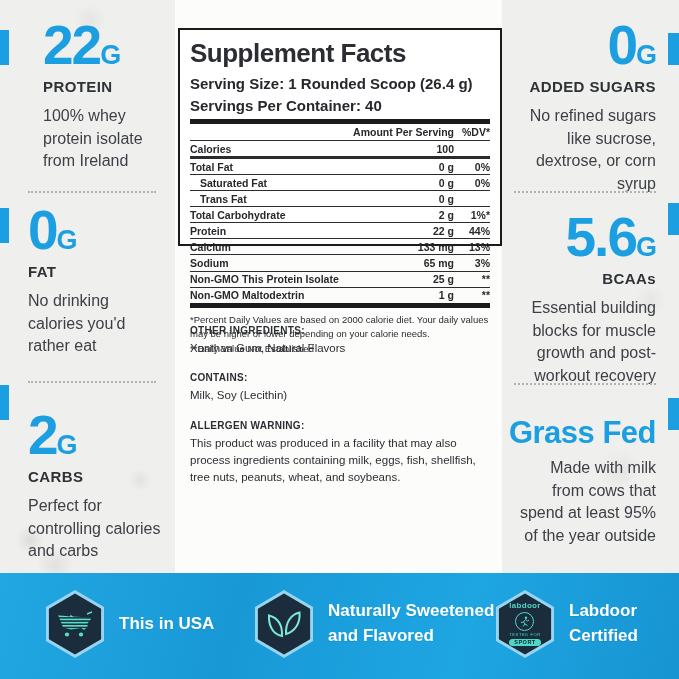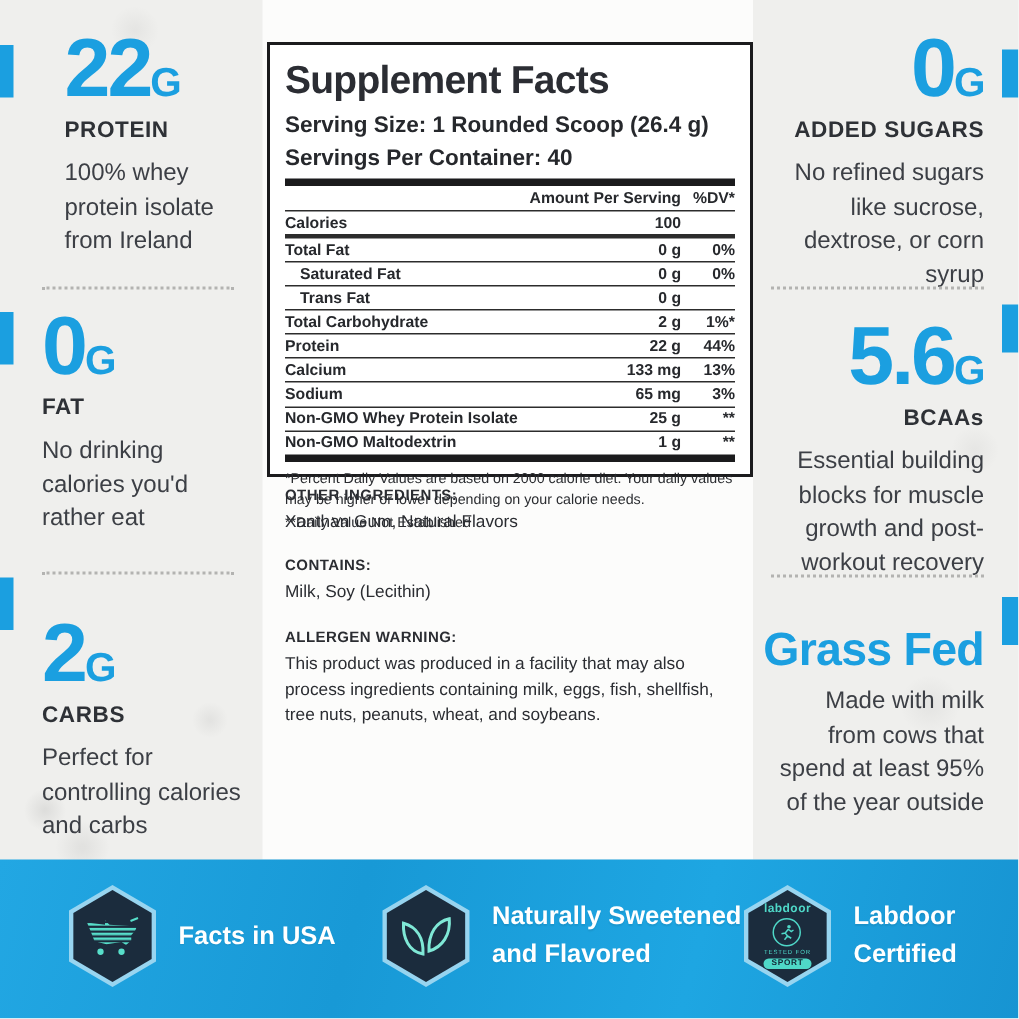--- a/index.html
+++ b/index.html
@@ -23,21 +23,21 @@
   .stat{position:absolute;width:142px;color:#33363B;}
   .stat .big{font-size:55px;font-weight:bold;color:#1B9FE0;line-height:1;letter-spacing:-2px;}
   .stat .big .sub{font-size:27px;letter-spacing:-1px;}
   .stat .lbl{margin-top:5px;font-size:15px;font-weight:bold;letter-spacing:.4px;color:#2E3136;}
   .stat .desc{margin-top:10px;font-size:16px;line-height:1.42;color:#3C3F45;white-space:pre-line;}
   .stat.rt{text-align:right;}
   .stat.grass .big{font-size:31px;letter-spacing:-.5px;}
   .stat.grass .desc{margin-top:9px;}
   .dotline{position:absolute;border-bottom:2px dotted #B3B3B1;height:0;}
   
-  .facts{position:absolute;left:178px;top:28px;width:324px;height:290px;border:2px solid #1B1B1D;
+  .facts{position:absolute;left:178px;top:28px;width:324px;height:218px;border:2px solid #1B1B1D;
          background:#FFFFFF;box-sizing:border-box;padding:6px 10px 3px 10px;color:#26282C;}
   .facts .title{font-size:26px;font-weight:bold;letter-spacing:-.5px;color:#2B2D33;margin:2px 0 6px 0;}
   .facts .serv{font-size:15px;font-weight:bold;margin:0 0 5px 0;}
   .bar{height:5px;background:#1B1B1D;}
   .hdr{display:flex;justify-content:flex-end;align-items:center;font-size:10.5px;font-weight:bold;
        padding:2px 0;border-bottom:1px solid #2C2C2C;}
   .hdr .h-amt{text-align:right;}
   .hdr .h-dv{width:36px;text-align:right;}
   .frow{display:flex;align-items:center;font-size:10.5px;font-weight:bold;padding:1.5px 0;
         border-bottom:1px solid #2C2C2C;line-height:1.15;}
@@ -178,21 +178,21 @@
         <span class="nm">Calcium</span>
         <span class="amt">133 mg</span>
         <span class="dv">13%</span>
       </div>
     <div class="frow">
         <span class="nm">Sodium</span>
         <span class="amt">65 mg</span>
         <span class="dv">3%</span>
       </div>
     <div class="frow">
-        <span class="nm">Non-GMO Whey Protein Isolate</span>
+        <span class="nm">Non-GMO This Protein Isolate</span>
         <span class="amt">25 g</span>
         <span class="dv">**</span>
       </div>
     <div class="frow last">
         <span class="nm">Non-GMO Maltodextrin</span>
         <span class="amt">1 g</span>
         <span class="dv">**</span>
       </div>
     <div class="bar"></div>
     <div class="fnote">*Percent Daily Values are based on 2000 calorie diet. Your daily values may be higher or lower depending on your calorie needs.</div>
@@ -223,21 +223,21 @@
                 <rect width="4" height="1.7" fill="#57DFCA"></rect>
               </pattern>
             </defs>
             <path d="M2,6 L14,7.5 L14,4.5 L17,7.5 L33,8.5 C35.5,8.5 35,10 34,11.5 L31.5,14.5 L31.5,18 L28,21 L25,19 L15,20.5 L7,18.5 L4.5,12 Z" fill="url(#stripes)"></path>
             <path d="M31,5 L36,3" stroke="#57DFCA" stroke-width="1.4" fill="none"></path>
             <circle cx="11" cy="25.5" r="2.1" fill="#57DFCA"></circle>
             <circle cx="25" cy="25.5" r="2.1" fill="#57DFCA"></circle>
           </svg>
         </div>
       </div>
-      <div class="txt">Facts in USA</div>
+      <div class="txt">This in USA</div>
     </div>
 
     <div class="badge" style="left:493px;top:16px;">
       <div class="hexwrap">
         <svg width="64" height="70" viewBox="0 0 64 70">
           <polygon points="32,1 61,18 61,52 32,69 3,52 3,18" fill="#AEDEF3" opacity="0.85"></polygon>
           <polygon points="32,4.4 58.1,19.7 58.1,50.3 32,65.6 5.9,50.3 5.9,19.7" fill="#1B2C3D"></polygon>
         </svg>
         <div class="hex-inner-content">
           <div class="ld-stack">

